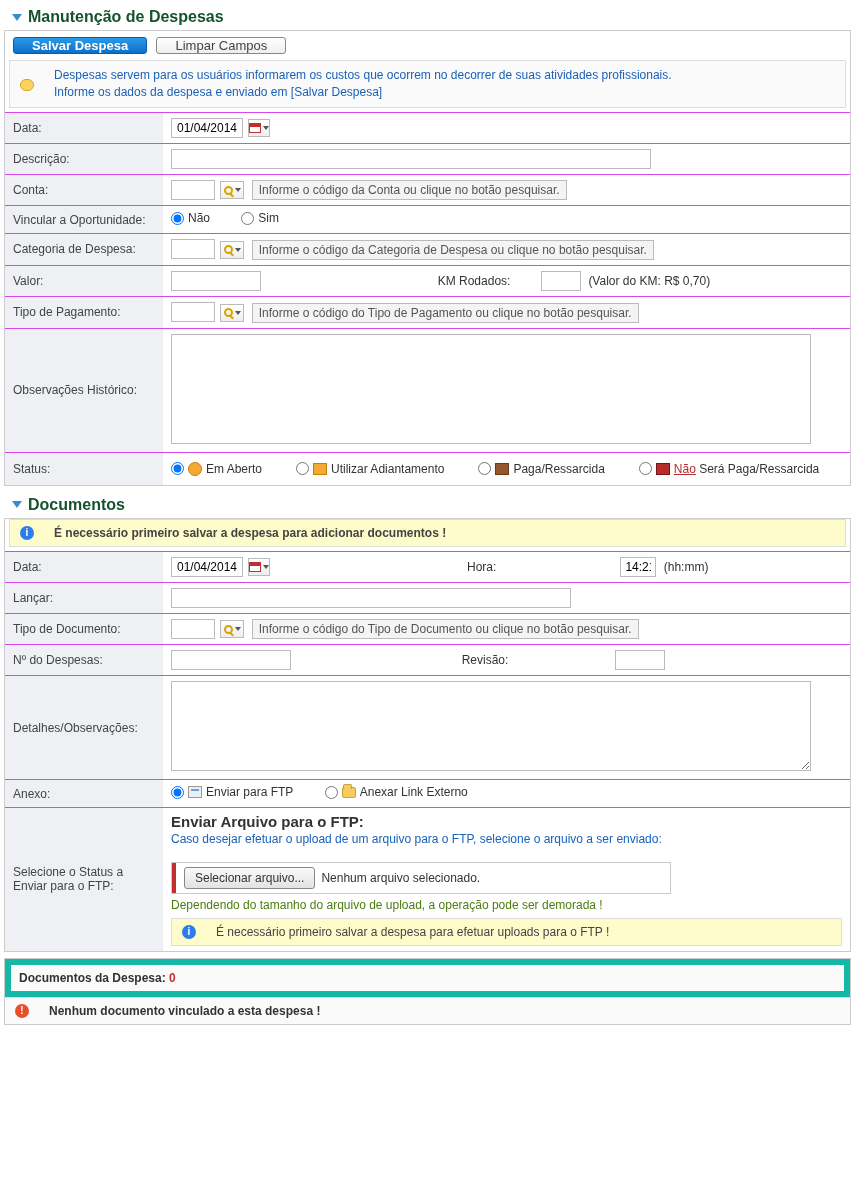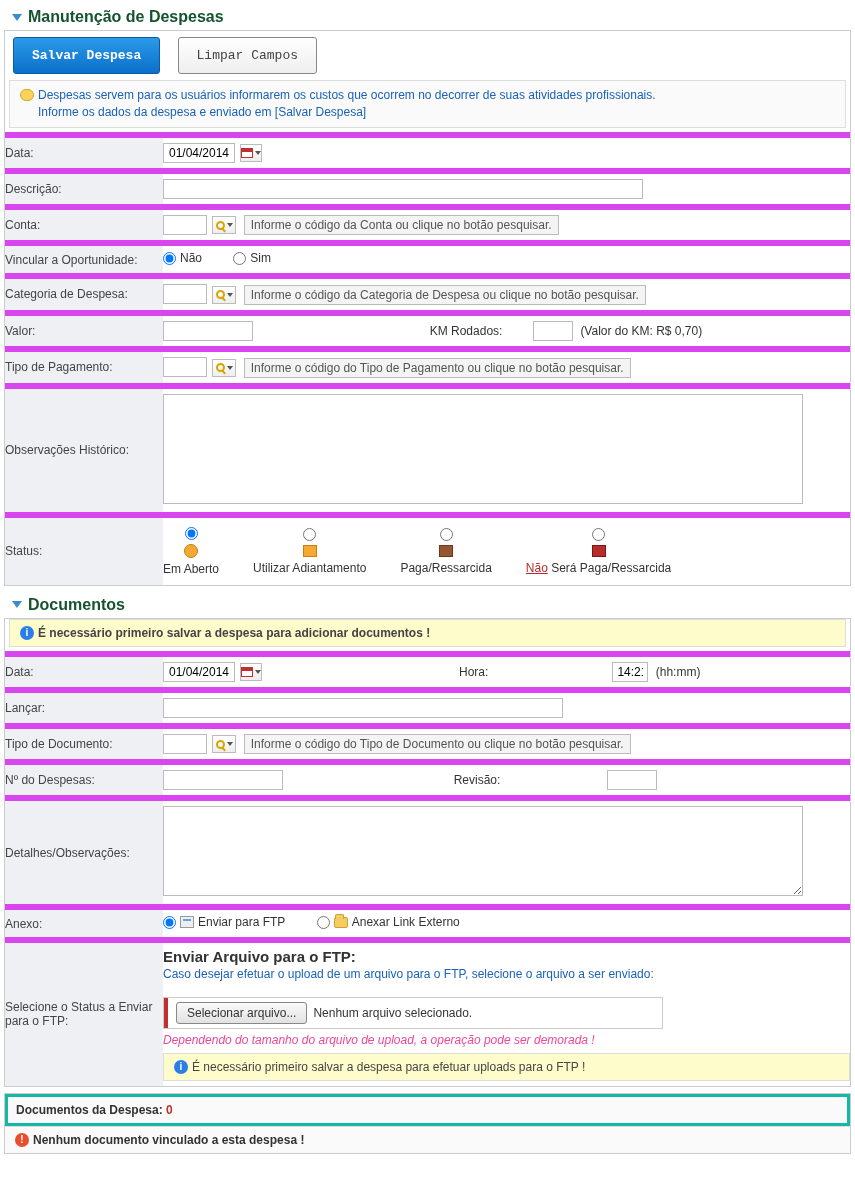--- a/index.html
+++ b/index.html
@@ -1,30 +1,30 @@
 <!DOCTYPE html>
 <html><head>
 <meta charset="utf-8">
 <style>
   * { box-sizing: border-box; margin: 0; padding: 0; }
   body { font-family: Arial, sans-serif; font-size: 12px; color: #333; background: #fff; padding: 4px; }
   .panel { border: 1px solid #ccc; margin-bottom: 6px; background: #fff; }
   .section-title { display: flex; align-items: center; padding: 4px 8px; font-size: 16px; font-weight: bold; color: #14532d; }
   .section-title .arrow-icon { width: 0; height: 0; border-left: 5px solid transparent; border-right: 5px solid transparent; border-top: 7px solid #3a8dcc; margin-right: 6px; }
   .button-row { padding: 6px 8px; }
-  .btn { display: inline-block; padding: 10px 18px; border-radius: 3px; font-size: 13px; cursor: pointer; border: 1px solid #888; background: linear-gradient(#fff,#eee); color: #444; margin-right: 14px; font-family: Liberation Mono, monospace; }
+  .btn { display: inline-block; padding: 0 18px; border-radius: 3px; font-size: 13px; cursor: pointer; border: 1px solid #888; background: linear-gradient(#fff,#eee); color: #444; margin-right: 6px; }
   .btn-primary { background: linear-gradient(#2b9be8,#0b6fca); color: #fff; border: 1px solid #0b5aa6; font-weight: bold; }
-  .info-box { display: flex; gap: 4px; align-items: flex-start; padding: 6px 10px; background: #fafafa; border: 1px solid #ddd; margin: 0 4px 4px 4px; }
+  .info-box { display: flex; gap: 20px; align-items: center; padding: 6px 10px; background: #fafafa; border: 1px solid #ddd; margin: 0 4px 4px 4px; }
   .info-box.yellow { background: #fffccc; }
   .info-box .bubble-icon { width: 14px; height: 12px; background: #fbd35b; border: 1px solid #d1a92c; border-radius: 6px; margin-top: 2px; flex: 0 0 auto; }
   .info-box .info-icon-blue { width: 14px; height: 14px; border-radius: 50%; background: #2b7de9; color:#fff; font-weight:bold; text-align:center; line-height:14px; font-size:10px; flex:0 0 auto; }
   .info-box .info-icon-red { width: 14px; height: 14px; border-radius: 50%; background: #e84e2b; color:#fff; font-weight:bold; text-align:center; line-height:14px; font-size:10px; flex:0 0 auto; }
   .info-text { color: #1a61b8; line-height: 1.4; }
   .form-table { width: 100%; border-collapse: collapse; }
-  .form-table td { padding: 5px 0; vertical-align: top; border-top: 6px solid #d946ef; }
+  .form-table td { padding: 5px 8px; vertical-align: top; border-top: 1px solid #d946ef; }
   .form-table .label-cell { width: 158px; background: #eef0f3; color: #444; vertical-align: middle; }
   .form-table .field-cell { background: #fff; }
   input[type="text"], textarea { border: 1px solid #bbb; padding: 2px 4px; font-size: 12px; background: #fff; }
   .req-left { border-left: 4px solid #c03030; }
   .date-input { width: 72px; text-align:center; }
   .mini-input { width: 44px; }
   .medium-input { width: 480px; }
   .big-textarea { width: 640px; height: 110px; resize: none; }
   .cal-btn { display:inline-flex; align-items:center; justify-content:center; width:22px; height:18px; border:1px solid #bbb; background:linear-gradient(#fff,#eee); vertical-align:middle; cursor:pointer; margin-left:2px; }
   .cal-icon { width:12px; height:10px; background:#fff; border:1px solid #c03030; position:relative; }
@@ -34,33 +34,33 @@
   .mag-icon { width:9px; height:9px; border:2px solid #d9a400; border-radius:50%; position:relative; }
   .mag-icon::after { content:""; position:absolute; width:5px; height:2px; background:#d9a400; transform: rotate(45deg); bottom:-3px; right:-3px; }
   .hint-box { display:inline-block; border:1px solid #bbb; background:#f4f4f4; padding:2px 6px; color:#555; vertical-align:middle; margin-left:4px; }
   .radio-row { display:flex; align-items:center; gap:8px; }
   .radio-item { display:inline-flex; align-items:center; gap:4px; margin-right:28px; }
   .user-icon { width:14px; height:14px; background:#2b7de9; border-radius:50% 50% 30% 30%; position:relative; }
   .user-icon::before { content:""; position:absolute; top:-6px; left:3px; width:8px; height:8px; background:#2b7de9; border-radius:50%; }
   .users-icon { display:inline-flex; }
   .users-icon .u { width:10px; height:10px; border-radius:50%; background:#2b7de9; margin-left:-3px; }
   .status-row { display:flex; align-items:center; gap:34px; padding:4px 0; }
-  .status-item { display:inline-flex; align-items:center; gap:4px;flex-direction:column; }
+  .status-item { display:inline-flex; align-items:center; gap:4px; }
   .circle-orange { width:14px; height:14px; border-radius:50%; background:#f4a933; border:1px solid #c97e0f; }
   .box-orange { width:14px; height:12px; background:#f4a933; border:1px solid #c97e0f; }
   .box-brown { width:14px; height:12px; background:#94572f; border:1px solid #6c3a18; }
   .box-red { width:14px; height:12px; background:#b92c2c; border:1px solid #7d1414; }
   .underline-red { text-decoration: underline; color:#b92c2c; }
   .subhead { font-weight:bold; font-size:15px; margin-bottom:2px; }
   .blue-hint { color:#1a61b8; font-size:12px; }
-  .warn-italic { color:#ec4899; font-style:italic; margin-top:4px; }
+  .warn-italic { color:#4d7c0f; margin-top:4px; }
   .file-btn { display:inline-block; padding:3px 10px; border:1px solid #888; background:linear-gradient(#fafafa,#e2e2e2); border-radius:3px; cursor:pointer; font-size:12px; }
   .file-row { display:flex; align-items:center; gap:6px; border:1px solid #ccc; padding:4px; width:500px; }
   .file-row .req-strip { width:4px; align-self:stretch; background:#c03030; margin:-4px 2px -4px -4px; }
-  .doc-count-bar { padding:6px 8px; font-size:12px; background:#fafafa; border:3px solid #14b8a6; }
+  .doc-count-bar { padding:6px 8px; font-size:12px; background:#fafafa; border:6px solid #14b8a6; }
   .doc-count-bar .cnt { color:#c03030; font-weight:bold; }
   .folder-icon { width:14px; height:11px; background:#f5cc60; border:1px solid #caa238; border-radius:2px; position:relative; }
   .folder-icon::before { content:""; position:absolute; top:-4px; left:0; width:7px; height:4px; background:#f5cc60; border:1px solid #caa238; border-bottom:none; border-radius:2px 2px 0 0; }
   .server-icon { width:14px; height:12px; background:#eee; border:1px solid #999; position:relative; }
   .server-icon::before { content:""; position:absolute; top:2px; left:2px; right:2px; height:2px; background:#5da7e8; }
 </style>
 </head>
 <body>
 
 <div class="section-title">

